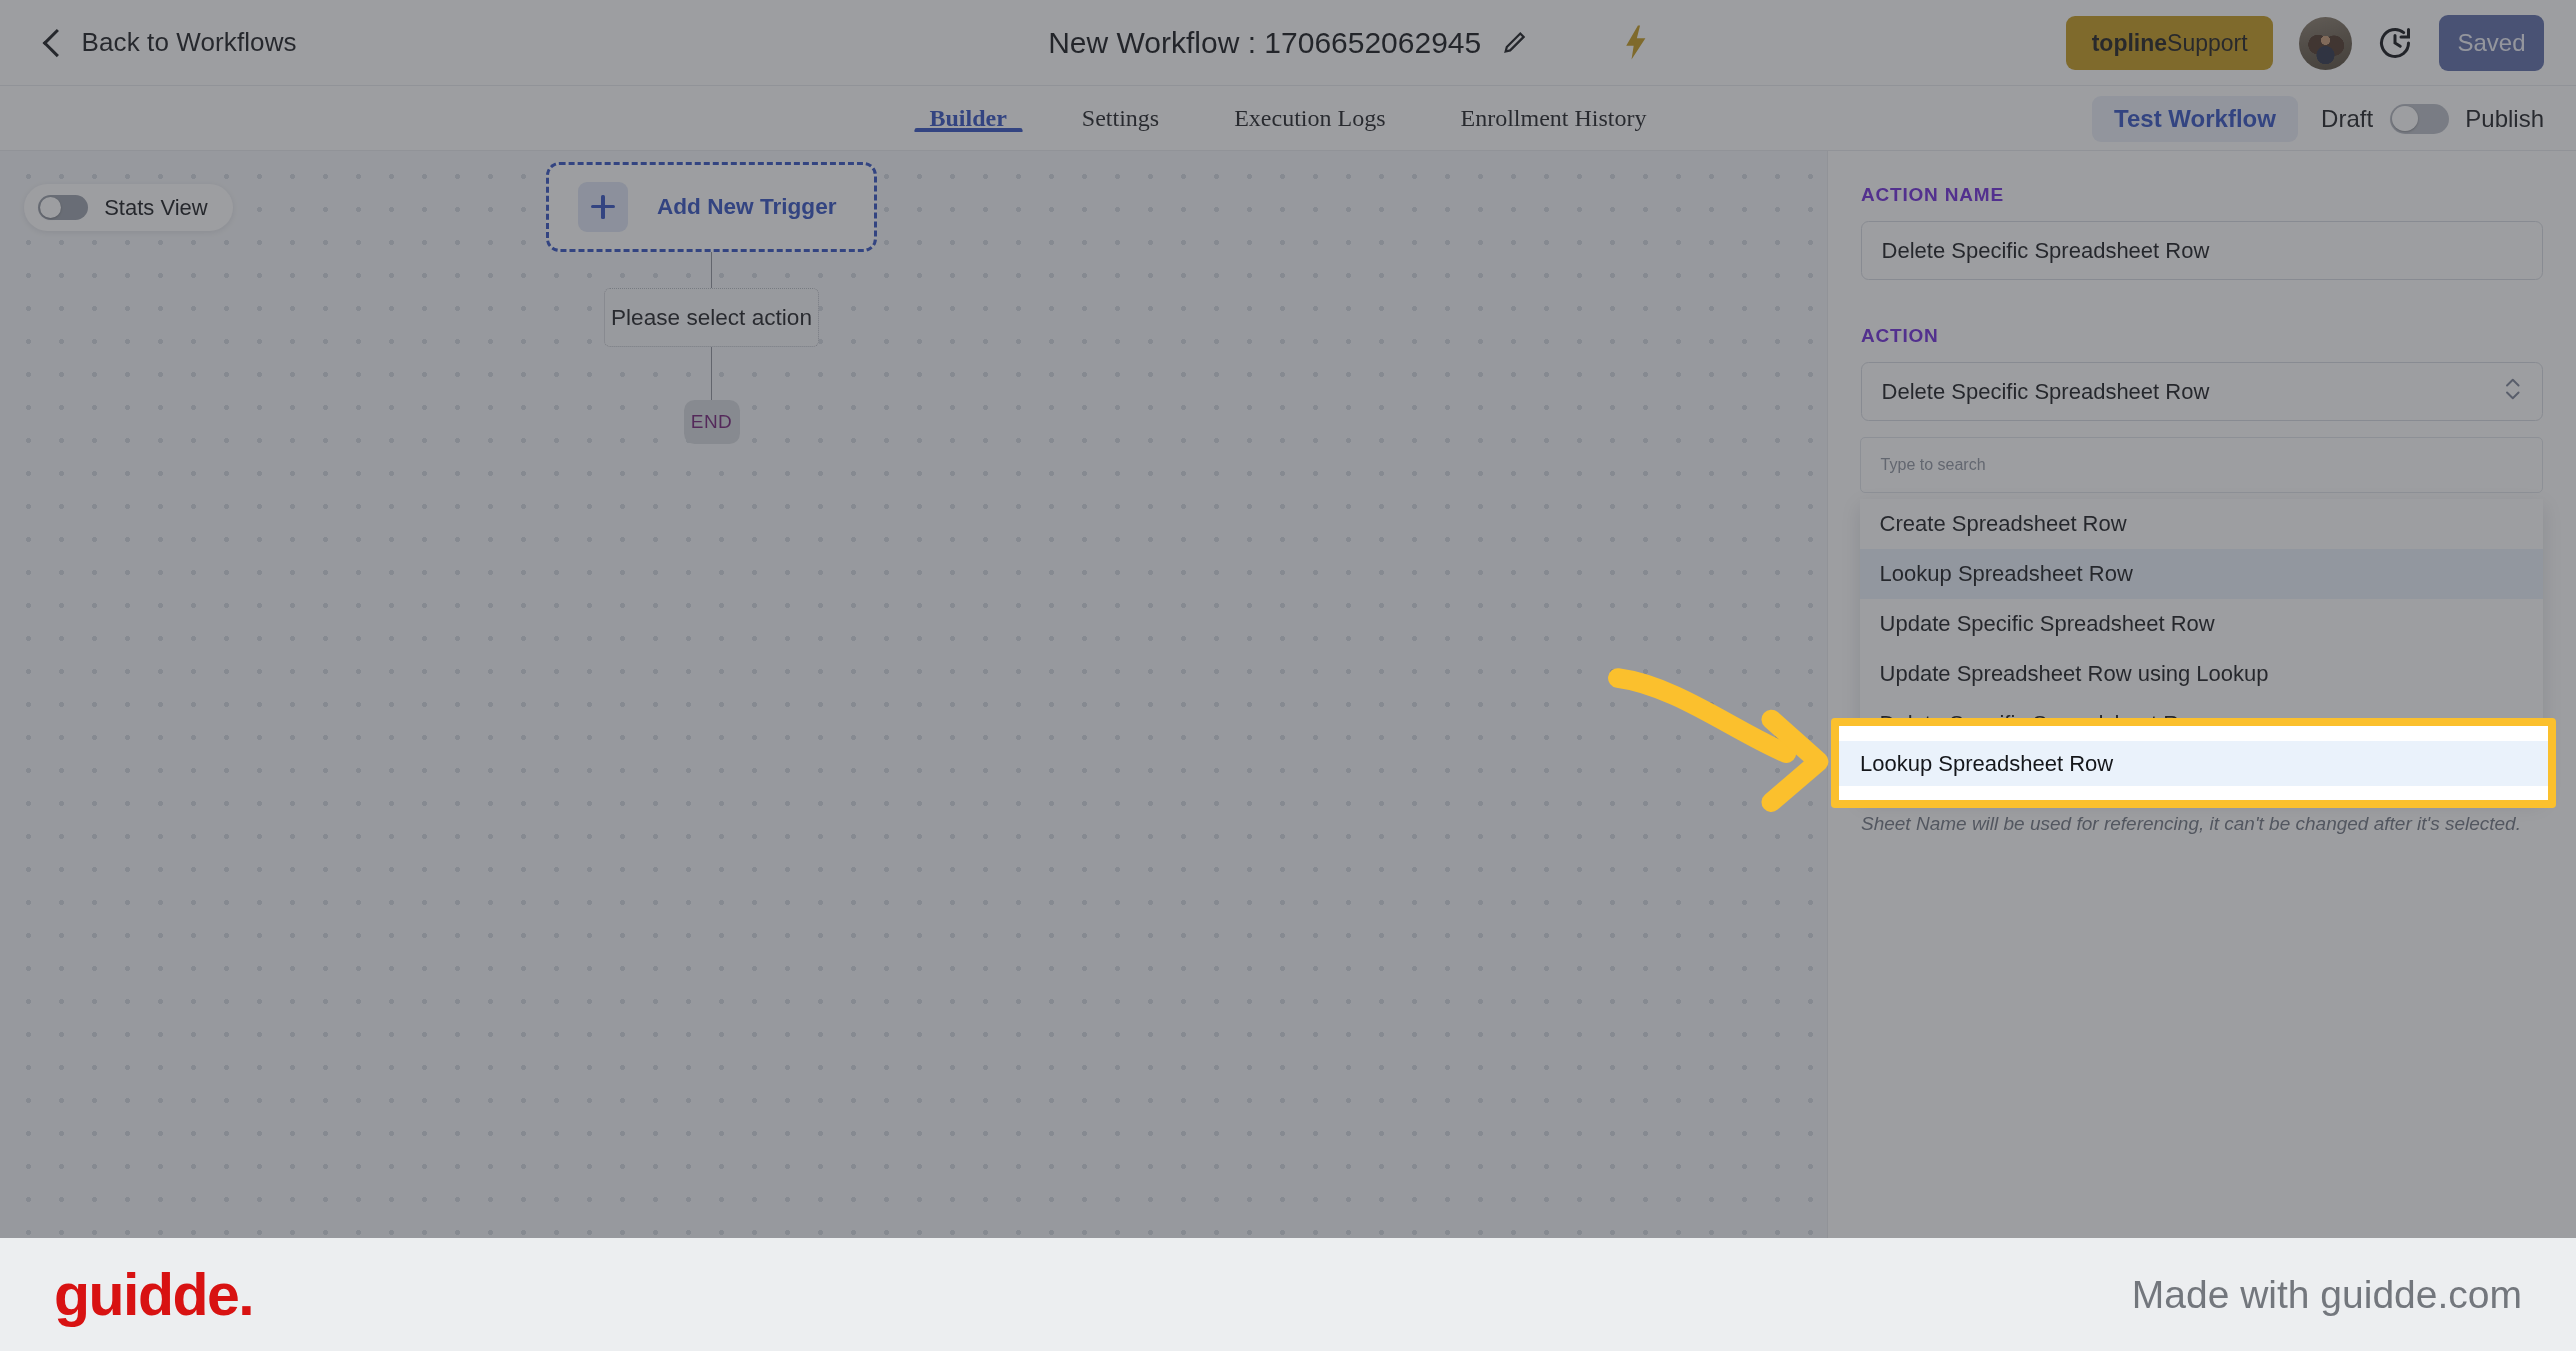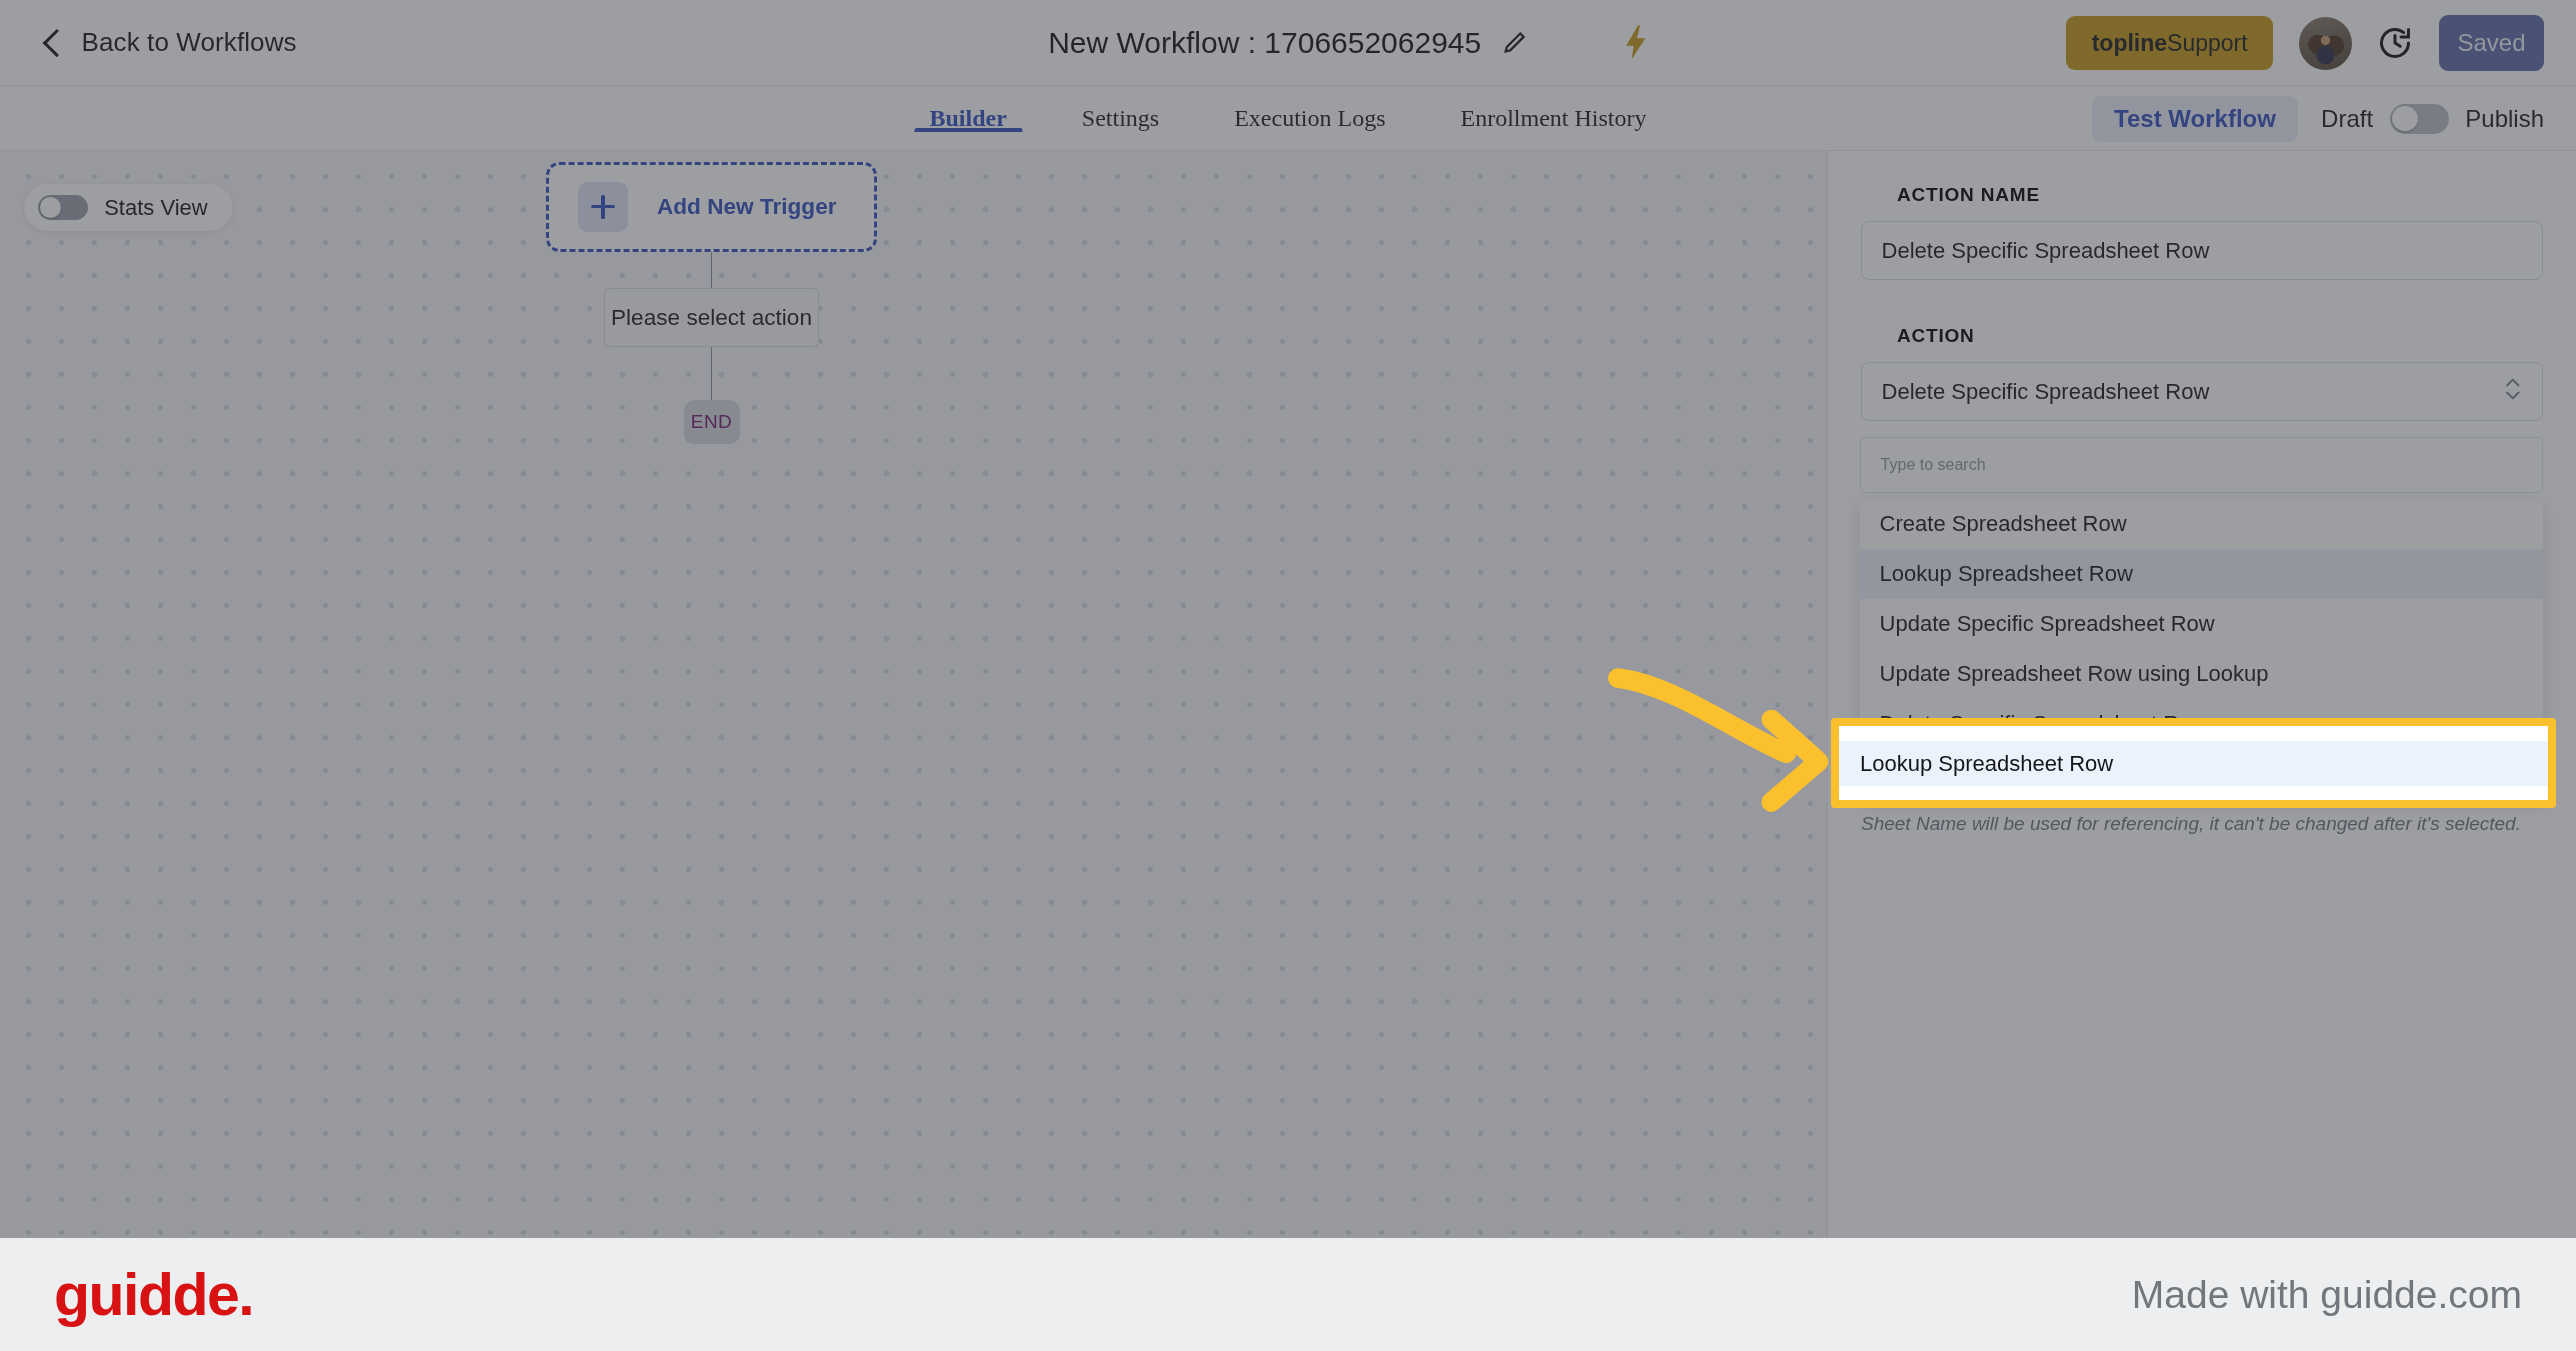--- a/index.html
+++ b/index.html
@@ -222,22 +222,22 @@
   .panel-title { font-size: 28px; font-weight: 700; color: #14161a; }
   .panel-sub { font-size: 21px; color: #5c6270; margin-top: 12px; }
   .panel-close {
     position: absolute; right: 32px; top: 33px;
     font-size: 30px; color: #7b8296; cursor: pointer;
     line-height: 1; font-weight: 300;
   }
 
   .panel-body { padding: 33px 33px 0 33px; position: relative; }
   .fld-label {
-    font-size: 19px; font-weight: 700; color: #000000;
-    letter-spacing: 0.8px; margin-bottom: 15px; margin-left: 36px;
+    font-size: 19px; font-weight: 700; color: #6d28d9;
+    letter-spacing: 0.8px; margin-bottom: 15px;
   }
   .fld-input {
     width: 100%; height: 59px; border: 1.5px solid #d6dae1; border-radius: 7.5px;
     background: #ffffff; display: flex; align-items: center;
     padding: 0 19.6px; font-size: 22px; color: #15171b;
     cursor: text;
   }
   .fld-select {
     width: 100%; height: 59px; border: 1.5px solid #d6dae1; border-radius: 7.5px;
     background: #ffffff; display: flex; align-items: center;

